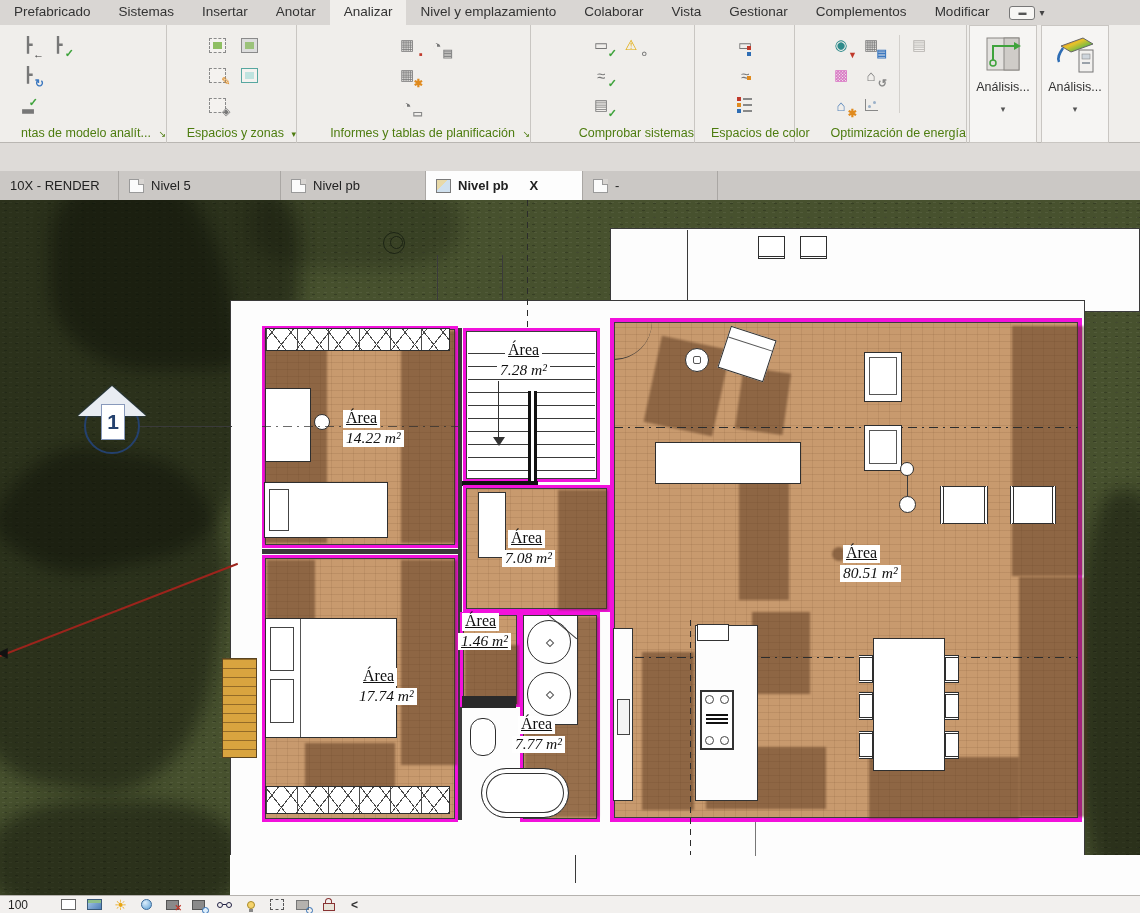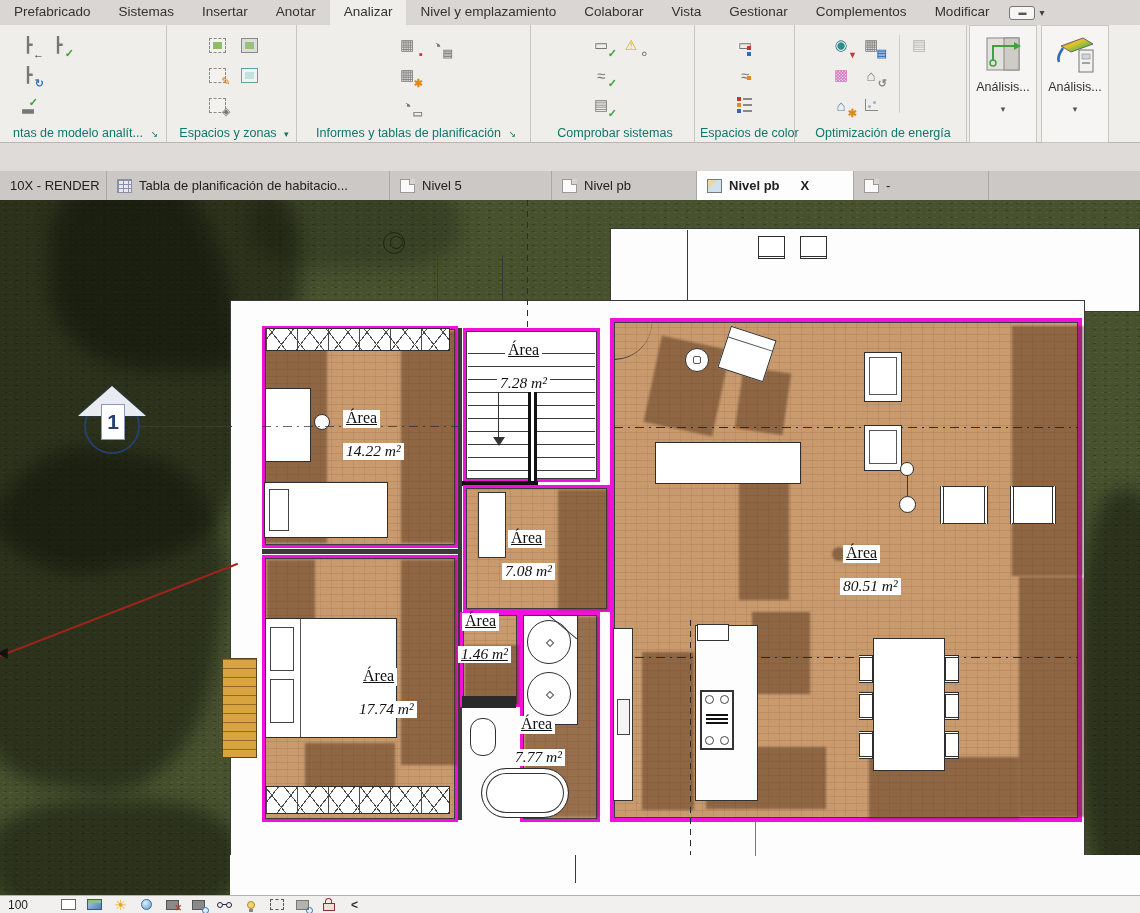--- a/index.html
+++ b/index.html
@@ -10,21 +10,21 @@
   
   #ribbon-tabs { position:absolute; top:0; left:0; width:1140px; height:25px; background:#d9d6d3; display:flex; align-items:stretch; }
   .rtab { padding:4px 14px 3px; font-size:13.5px; color:#333; cursor:default; white-space:nowrap; }
   .rtab.active { background:#f0eeeb; }
   #ribbon-toggle { margin-left:6px; display:flex; align-items:center; gap:4px; color:#444; font-size:10px; }
   #ribbon-toggle .pill { width:26px; height:14px; border:1px solid #777; border-radius:3px; background:#f7f6f4; display:flex; align-items:center; justify-content:center; font-size:8px; color:#555; }
 
   
   #ribbon { position:absolute; top:25px; left:0; width:1140px; height:118px; background:#f0eeeb; border-bottom:1px solid #b9b6b2; }
   .rpanel { position:absolute; top:0; height:118px; border-right:1px solid #c9c6c2; }
-  .rpanel .plabel { position:absolute; bottom:3px; left:5px; right:0; text-align:center; font-size:12.5px; color:#0f766e; white-space:nowrap; }
+  .rpanel .plabel { position:absolute; bottom:3px; left:16px; right:0; text-align:right; font-size:12.5px; color:#4d7c0f; white-space:nowrap; }
   .ric { position:absolute; width:24px; height:24px; display:flex; align-items:center; justify-content:center; font-size:15px; color:#777; }
   .ric .ov { position:absolute; right:-4px; bottom:-3px; font-size:11px; font-weight:bold; }
   .green { color:#3fa33c; } .blue { color:#3c78c0; } .orange { color:#e08a1e; } .red { color:#c0392b; }
   .sqic { width:17px; height:15px; border:1px dashed #8a8a8a; background:#f4f2ef; position:relative; }
   .sqic .fill { position:absolute; left:3px; top:3px; right:3px; bottom:3px; background:#8fbf62; }
   .sqic .ovg { position:absolute; right:-6px; bottom:-6px; font-size:11px; }
   .legend-ic { width:16px; height:16px; display:flex; flex-direction:column; justify-content:space-between; }
   .legend-row { display:flex; align-items:center; gap:2px; }
   .legend-row .cube { width:4px; height:4px; }
   .legend-row .ln { height:1.5px; width:9px; background:#888; }
@@ -57,21 +57,21 @@
   .white { background:#fdfdfd; }
   .room { position:absolute; border:3px solid #f211dc; box-shadow:inset 0 0 0 1px #3c3c3c;
     background-color:#c89a6e;
     background-image:
       repeating-linear-gradient(0deg, rgba(110,72,40,0.14) 0 1px, transparent 1px 7px),
       repeating-linear-gradient(90deg, rgba(110,72,40,0.12) 0 1px, transparent 1px 11px); }
   .fshadow { position:absolute; background:rgba(84,50,26,0.5); filter:blur(1px); }
   .furn { position:absolute; background:#fff; border:1px solid #2e2e2e; }
   .arealabel { position:absolute; font-family:"Liberation Serif", serif; color:#111; line-height:1.05; }
   .al-t { display:inline-block; background:#fff; padding:0 3px 1px; font-size:16px; text-decoration:underline; }
-  .al-v { display:inline-block; background:#fff; padding:0 3px 1px; font-size:15.5px; font-style:italic; margin-top:15px; }
+  .al-v { display:inline-block; background:#fff; padding:0 3px 1px; font-size:15.5px; font-style:italic; margin-top:2px; }
   .hatchx { background:
       repeating-linear-gradient(52deg, #4a4a4a 0 1px, transparent 1px 15px),
       repeating-linear-gradient(-52deg, #4a4a4a 0 1px, transparent 1px 15px),
       repeating-linear-gradient(90deg, #4a4a4a 0 1px, transparent 1px 31px),
       #fff; border:1px solid #2e2e2e; position:absolute; }
   .dashv { position:absolute; width:1px; background:repeating-linear-gradient(180deg,#2c2c2c 0 6px, transparent 6px 11px); }
   .dashh { position:absolute; height:1px; background:repeating-linear-gradient(90deg,#2c2c2c 0 9px, transparent 9px 14px, #2c2c2c 14px 16px, transparent 16px 21px); }
   .thinln { position:absolute; background:#3a3a3a; }
 
   
@@ -244,26 +244,22 @@
       <rect x="29" y="30" width="8" height="2" fill="#9aa2aa"></rect>
     </svg>
     <div class="blabel">Análisis...</div>
     <div class="caret">▾</div>
   </div>
 </div>
 
 <div id="gapstrip"></div>
 
 <div id="viewtabs">
-  <div class="vtab" style="width:107px;">
+  <div class="vtab" style="width:119px;">
     <span>10X - RENDER</span>
-  </div>
-  <div class="vtab" style="width:283px;">
-    <span class="vicon table"></span>
-    <span>Tabla de planificación de habitacio...</span>
   </div>
   <div class="vtab" style="width:162px;">
     <span class="vicon plan"></span>
     <span>Nivel 5</span>
   </div>
   <div class="vtab" style="width:145px;">
     <span class="vicon plan"></span>
     <span>Nivel pb</span>
   </div>
   <div class="vtab active" style="width:157px;">

